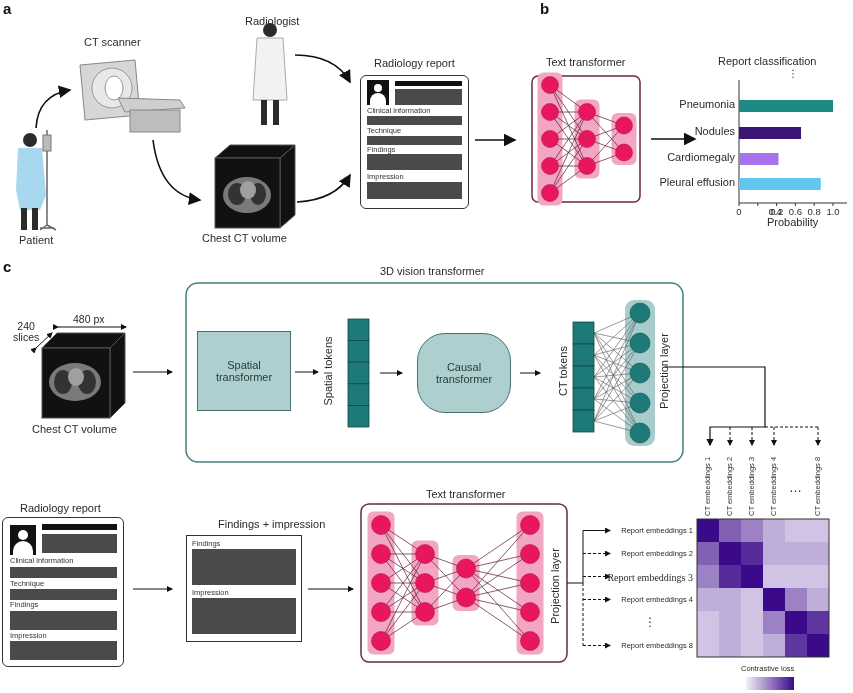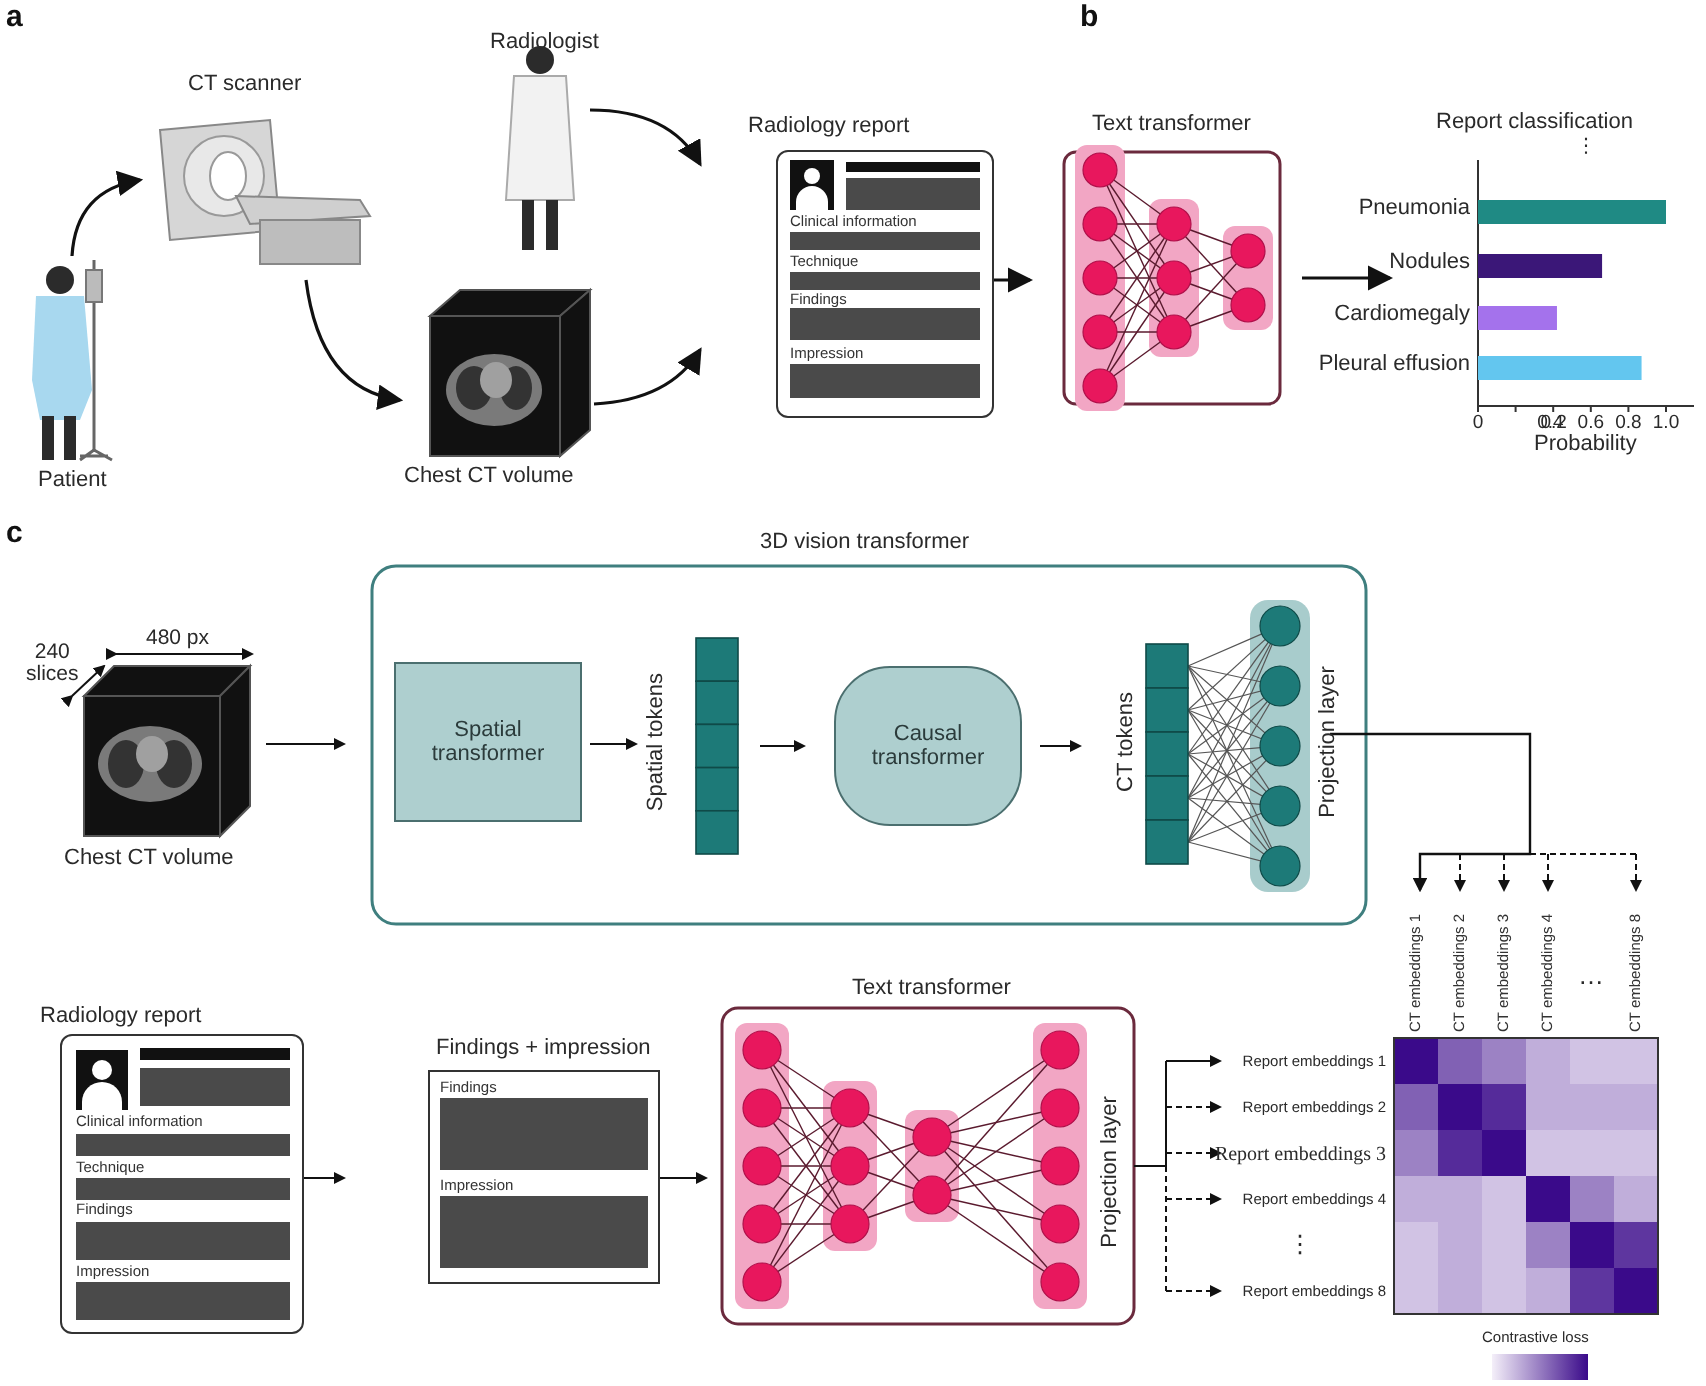--- a/index.html
+++ b/index.html
@@ -4,21 +4,21 @@
 <style>
   html, body { margin:0; padding:0; background:#ffffff; }
   body { width:853px; height:693px; position:relative; overflow:hidden;
          font-family:"Liberation Sans", sans-serif; color:#222; }
   .abs { position:absolute; }
   .lbl { position:absolute; font-size:11px; color:#2a2a2a; white-space:nowrap; }
   .panel-letter { position:absolute; font-weight:bold; font-size:15px; color:#111; }
   svg.full { position:absolute; left:0; top:0; }
   .vtext { position:absolute; transform:rotate(-90deg); transform-origin:center center; white-space:nowrap; font-size:11px; color:#2a2a2a; }
   .tinyv { position:absolute; transform:rotate(-90deg); transform-origin:left top; white-space:nowrap; font-size:7.5px; color:#333; }
-  .report { position:absolute; border:1.5px solid #333; border-radius:6px; background:#fff;margin-left:28px; }
+  .report { position:absolute; border:1.5px solid #333; border-radius:6px; background:#fff; }
   .report .bar { position:absolute; background:#4a4a4a; }
   .report .tl { position:absolute; font-size:7.5px; color:#333; white-space:nowrap; }
   .box-teal { position:absolute; background:#aecfcf; border:1.5px solid #4b6f6f; display:flex; align-items:center; justify-content:center; text-align:center; font-size:11px; color:#2b3b3b; }
 </style>
 </head>
 <body>
 
 <svg class="full" width="853" height="693">
   <defs>
     <marker id="arr" markerWidth="8" markerHeight="8" refX="7" refY="4" orient="auto">
@@ -307,21 +307,21 @@
       <rect x="697" y="519" width="132" height="138" fill="none" stroke="#333" stroke-width="1"></rect>
     </g>
   <rect x="746" y="677" width="48" height="13" fill="url(#lossgrad)"></rect>
 </svg>
 
 <div class="panel-letter" style="left:3px;top:0px;">a</div>
 <div class="panel-letter" style="left:540px;top:0px;">b</div>
 <div class="panel-letter" style="left:3px;top:258px;">c</div>
 
 <div class="lbl" style="left:19px;top:234px;">Patient</div>
-<div class="lbl" style="left:94px;top:36px;">CT scanner</div>
+<div class="lbl" style="left:84px;top:36px;">CT scanner</div>
 <div class="lbl" style="left:245px;top:5px;margin-top:10px;">Radiologist</div>
 <div class="lbl" style="left:202px;top:232px;">Chest CT volume</div>
 <div class="lbl" style="left:374px;top:57px;">Radiology report</div>
 
 <div class="report" style="left:360px;top:75px;width:107px;height:132px;">
   <div class="abs" style="left:6px;top:4px;width:22px;height:25px;background:#111;">
     <div class="abs" style="left:7px;top:4px;width:8px;height:8px;border-radius:50%;background:#fff;"></div>
     <div class="abs" style="left:3px;top:13px;width:16px;height:12px;border-radius:8px 8px 0 0;background:#fff;"></div>
   </div>
   <div class="bar" style="left:34px;top:5px;width:67px;height:5px;background:#111;"></div>

